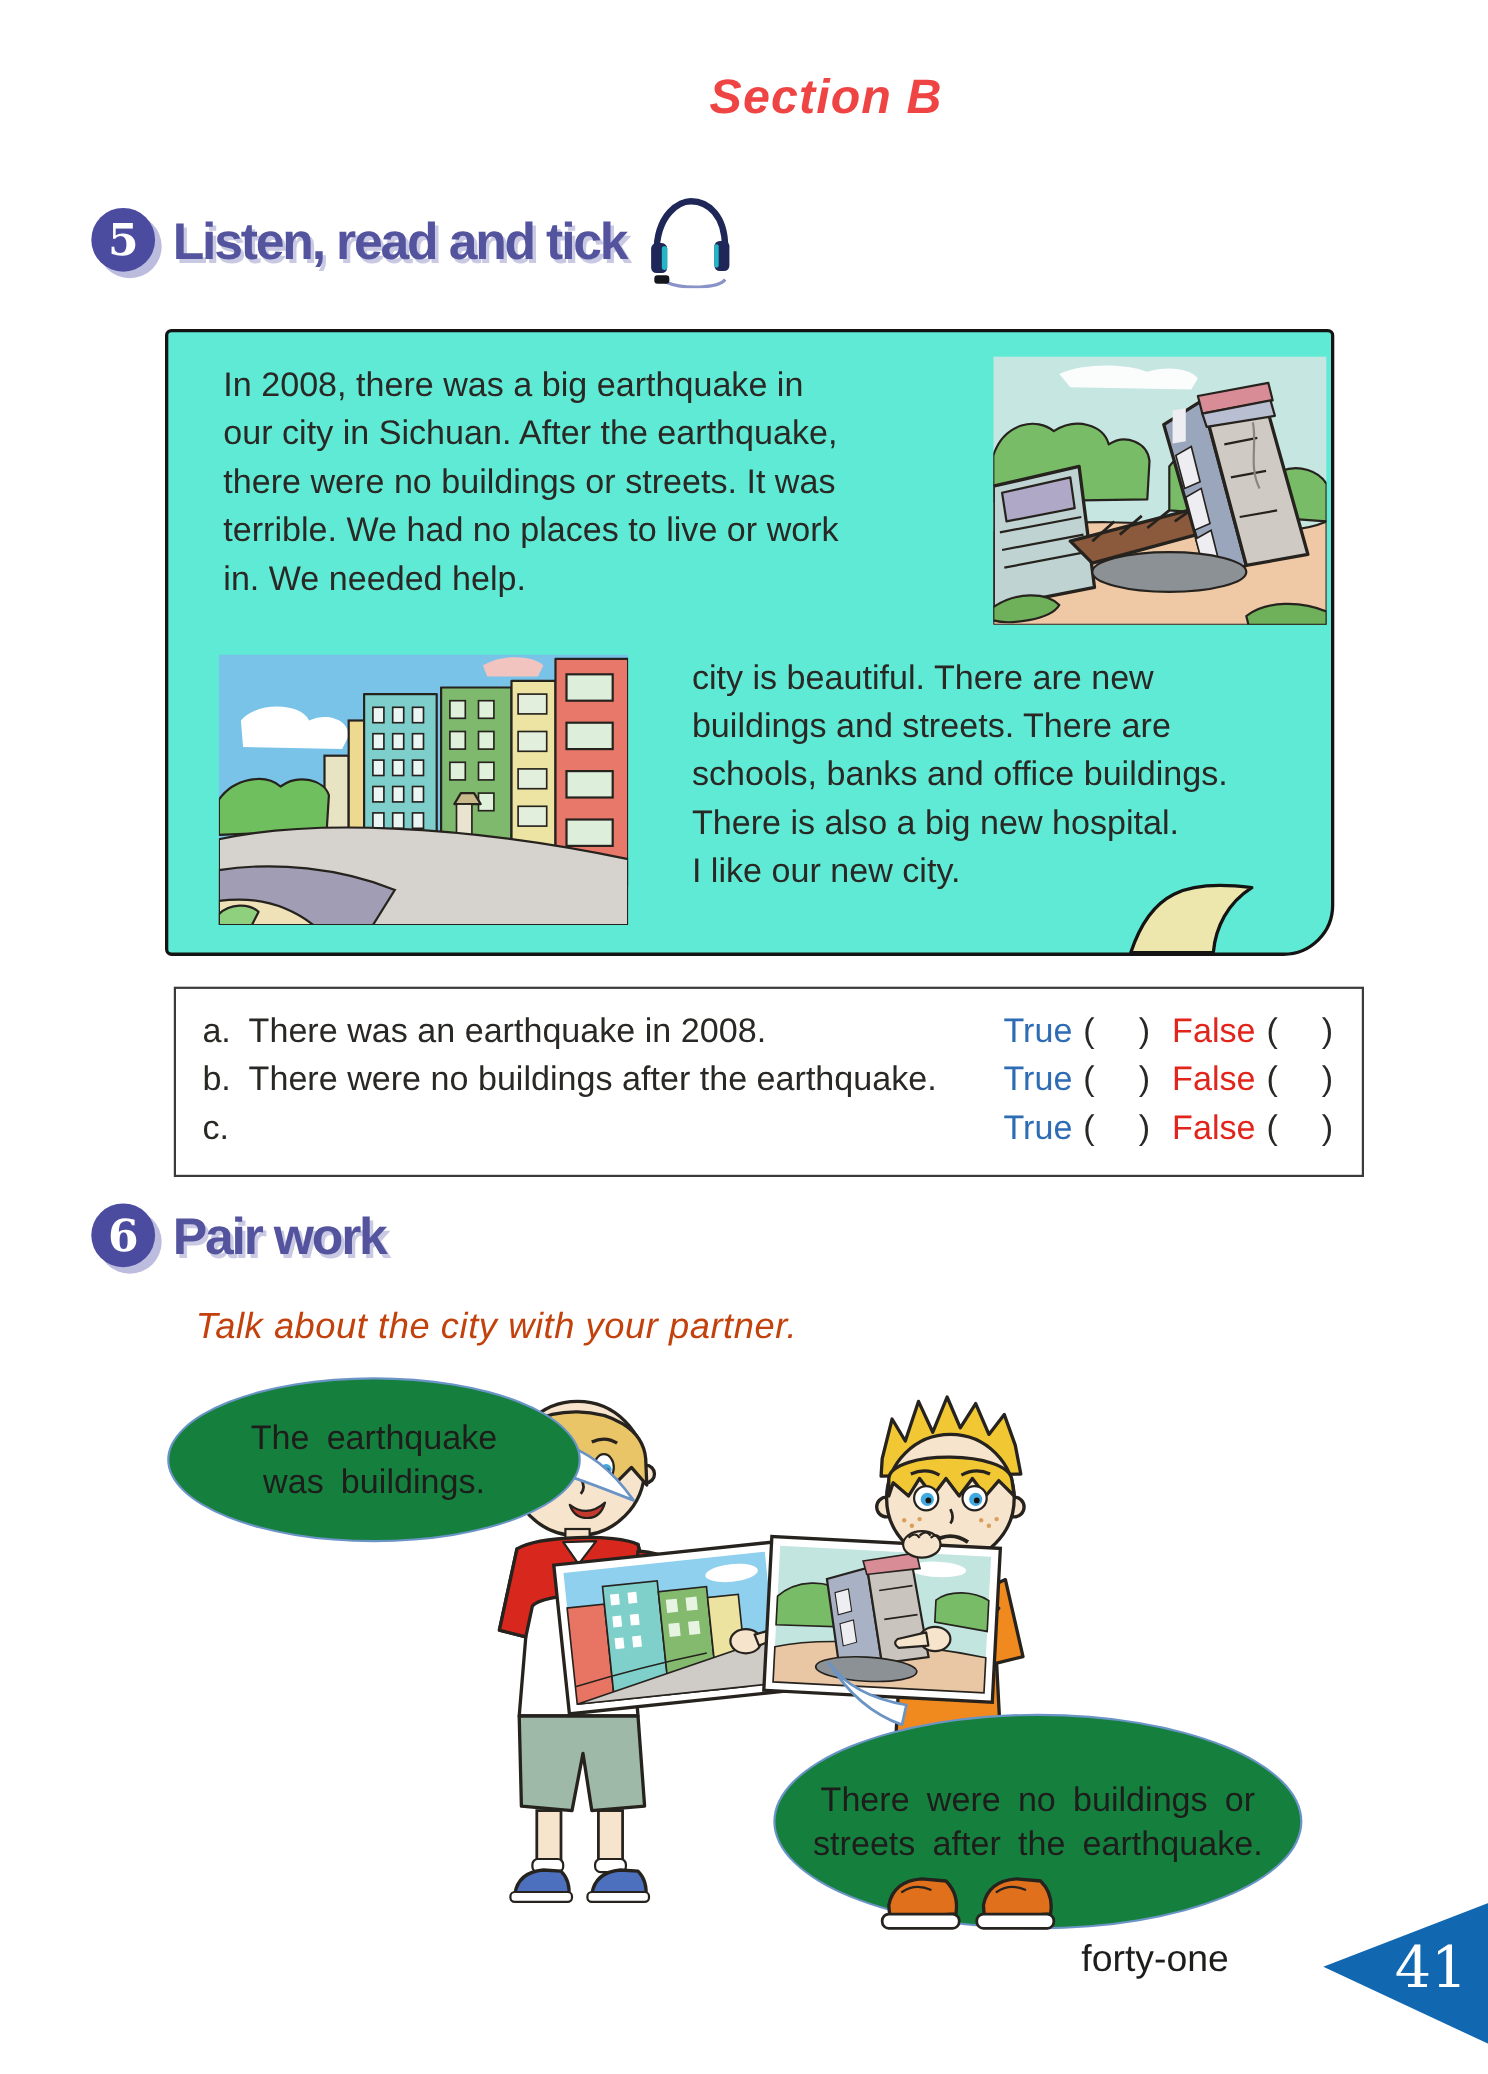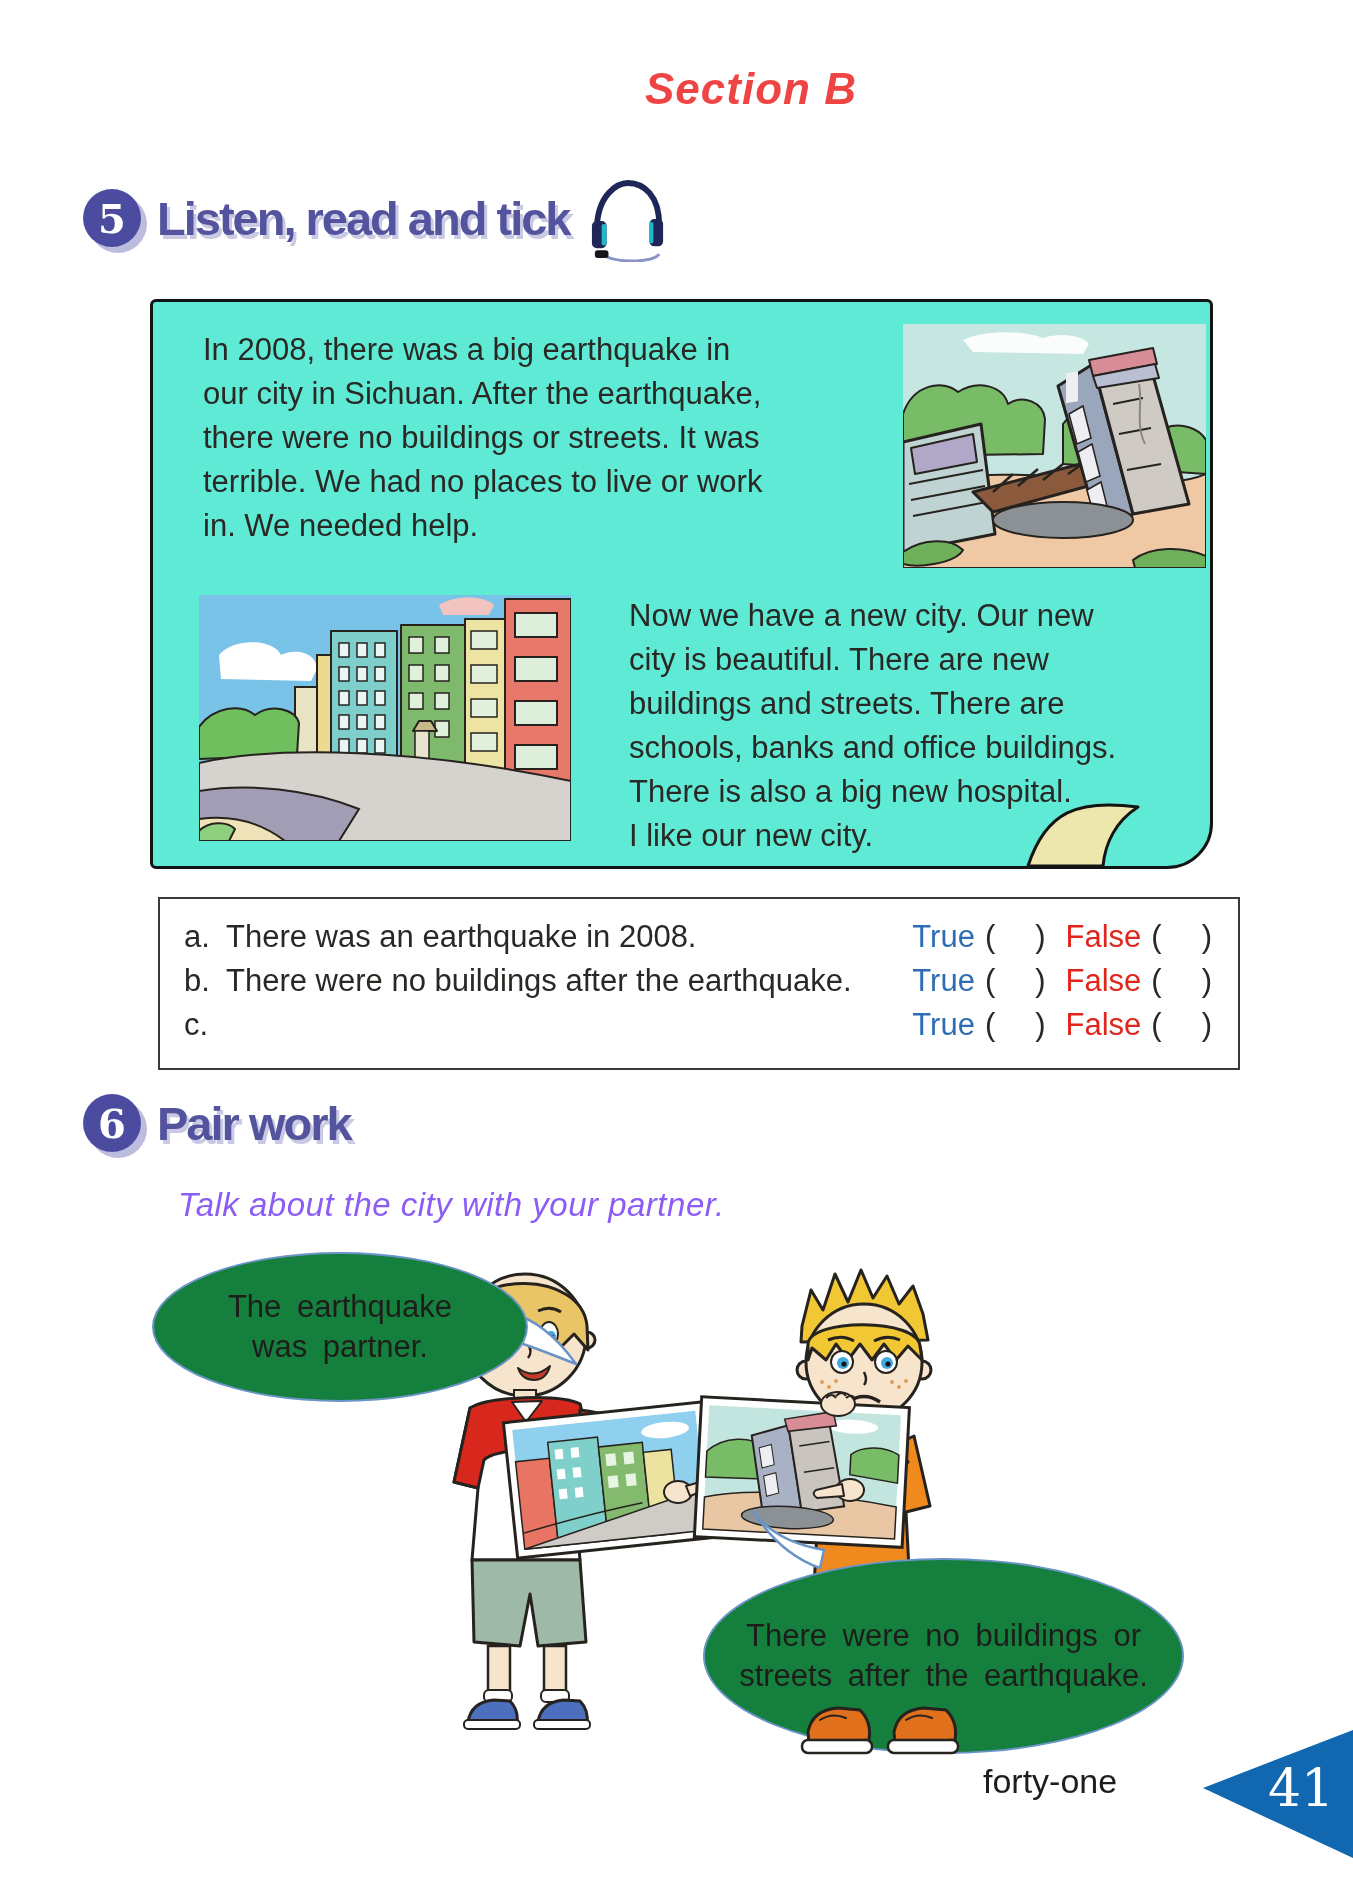--- a/index.html
+++ b/index.html
@@ -41,21 +41,21 @@
   .tf-label{width:42px;flex:0 0 auto;}
   .tf-text{white-space:nowrap;}
   .tf-ans{margin-left:auto;white-space:nowrap;display:flex;align-items:baseline;}
   .true-word{color:#2E6DB4;}
   .false-word{color:#E1251B;margin-left:20px;text-align:center;}
   .paren{color:#2a2825;margin-left:10px;}
   .gap{display:inline-block;width:40px;}
 
   
   .instruction{position:absolute;left:178px;top:1186px;font-size:33px;font-style:italic;
-               color:#8b5cf6;margin:0;letter-spacing:0.5px;}
+               color:#c2410c;margin:0;letter-spacing:0.5px;}
   .scene{position:absolute;left:0;top:1240px;width:1353px;height:560px;}
   .scene-svg{position:absolute;left:150px;top:0;width:1060px;height:510px;z-index:1;}
   .bubble{position:absolute;background:#15803d;border:2.5px solid #6A93C6;border-radius:50%;
           display:flex;flex-direction:column;align-items:center;justify-content:center;
           z-index:3;text-align:center;}
   .bubble1{left:152px;top:12px;width:372px;height:146px;}
   .bubble2{left:703px;top:318px;width:477px;height:192px;}
   .bubble-line{font-size:31px;color:#1d1d1b;line-height:40px;word-spacing:7px;}
   .tail{position:absolute;z-index:2;}
   .tail1{left:498px;top:62px;width:92px;height:72px;}
@@ -192,21 +192,20 @@
         </g>
       </g>
       <path class="st2" d="M0,132 C14,112 42,108 56,120 C72,108 96,114 100,128 L98,160 L0,164 Z" fill="#6FBF5E"></path>
       <path d="M0,168 C80,150 220,154 372,186 L372,246 L0,246 Z" fill="#D6D2CD" stroke="#26221E" stroke-width="2"></path>
       <path d="M0,196 C50,188 110,194 160,214 L140,246 L0,246 Z" fill="#A09DB4" stroke="#26221E" stroke-width="2"></path>
       <path d="M0,224 C30,220 60,226 86,246 L0,246 Z" fill="#EFE1B8" stroke="#26221E" stroke-width="2"></path>
       <path class="st2" d="M0,236 C10,226 28,226 36,234 L30,246 L0,246 Z" fill="#8FD07E"></path>
     </svg>
 
     <div class="para para2">
-      <div>Now we have a new city. Our new</div>
       <div>city is beautiful. There are new</div>
       <div>buildings and streets. There are</div>
       <div>schools, banks and office buildings.</div>
       <div>There is also a big new hospital.</div>
       <div>I like our new city.</div>
     </div>
 
     <svg class="curl" viewBox="0 0 200 86">
       <path d="M16,83 C34,28 66,16 126,24 C104,38 93,60 91,83 Z" fill="#EDE7AD" stroke="#141414" stroke-width="3" stroke-linejoin="round"></path>
     </svg>
@@ -386,21 +385,21 @@
       <g>
         <ellipse class="st2" cx="688" cy="164" rx="17" ry="12" fill="#F6E4CC"></ellipse>
         <path d="M676,158 q6,-6 10,0 M686,156 q6,-6 10,0 M696,158 q6,-5 9,1" stroke="#26221E" stroke-width="2" fill="none"></path>
         <ellipse class="st2" cx="700" cy="250" rx="14" ry="11" fill="#F6E4CC"></ellipse>
         <path class="st2" d="M692,244 L666,250 q-5,4 1,8 L694,256 Z" fill="#F6E4CC"></path>
       </g>
     </svg>
 
     <div class="bubble bubble1">
       <div class="bubble-line">The earthquake</div>
-      <div class="bubble-line">was partner.</div>
+      <div class="bubble-line">was buildings.</div>
     </div>
     <svg class="tail tail1" viewBox="0 0 92 72">
       <path d="M8,8 C38,18 58,34 78,62 C48,50 22,40 6,36 Z" fill="#fff" stroke="#6A93C6" stroke-width="2.5" stroke-linejoin="round"></path>
     </svg>
 
     <div class="bubble bubble2">
       <div class="bubble-line">There were no buildings or</div>
       <div class="bubble-line">streets after the earthquake.</div>
     </div>
     <svg class="tail tail2" viewBox="0 0 82 64">

